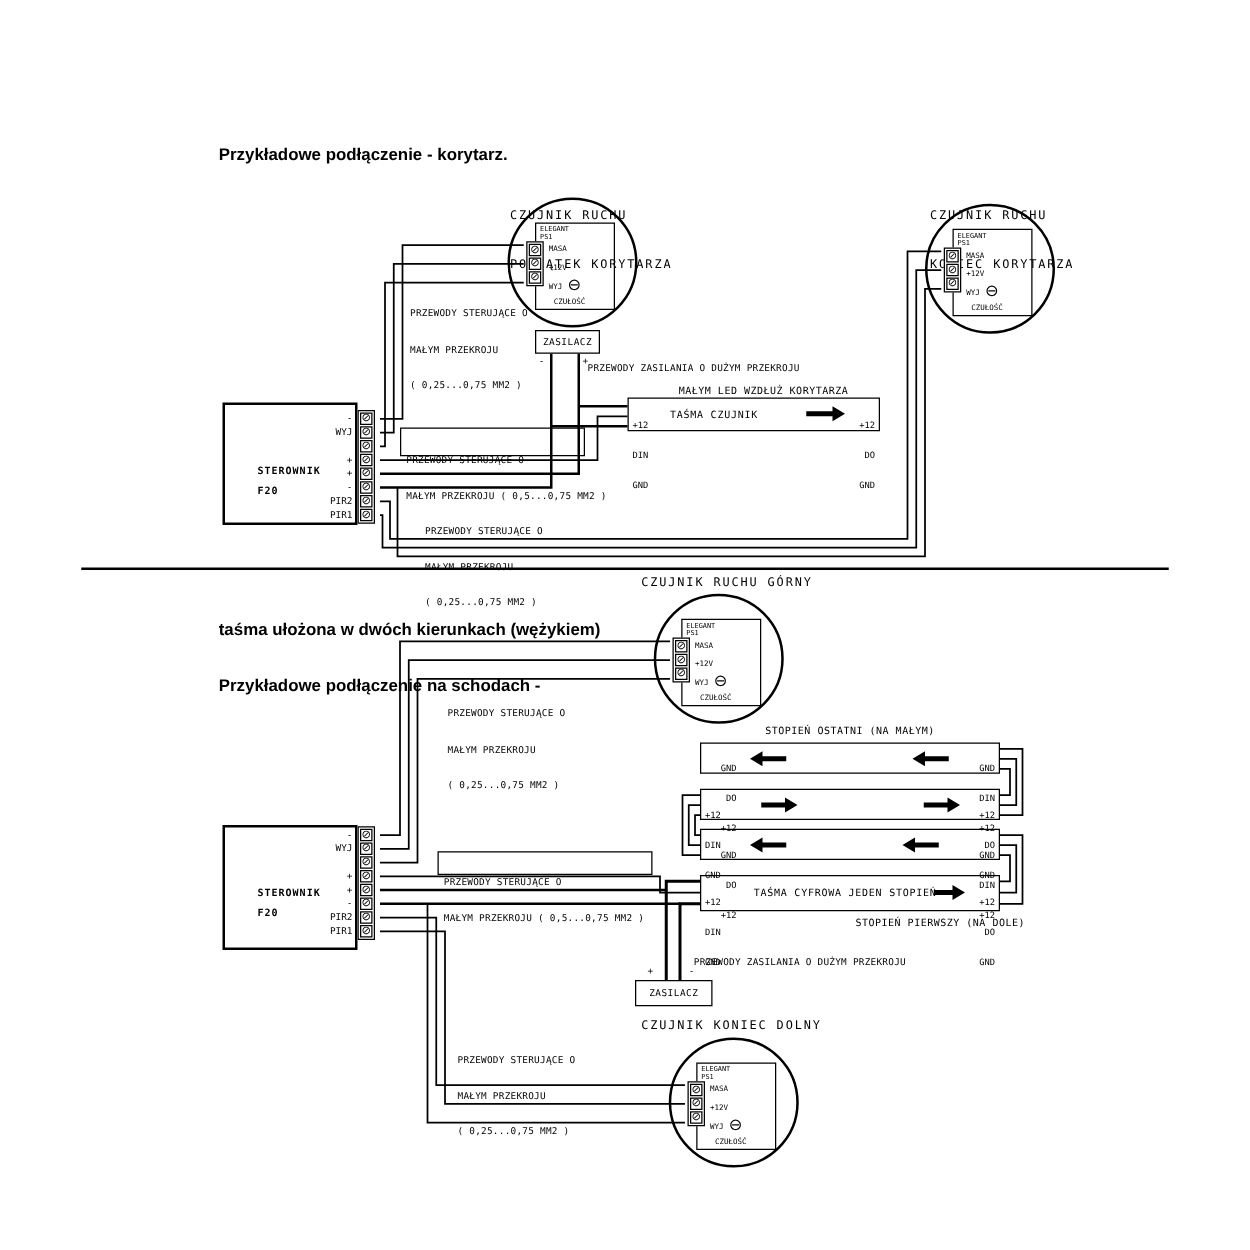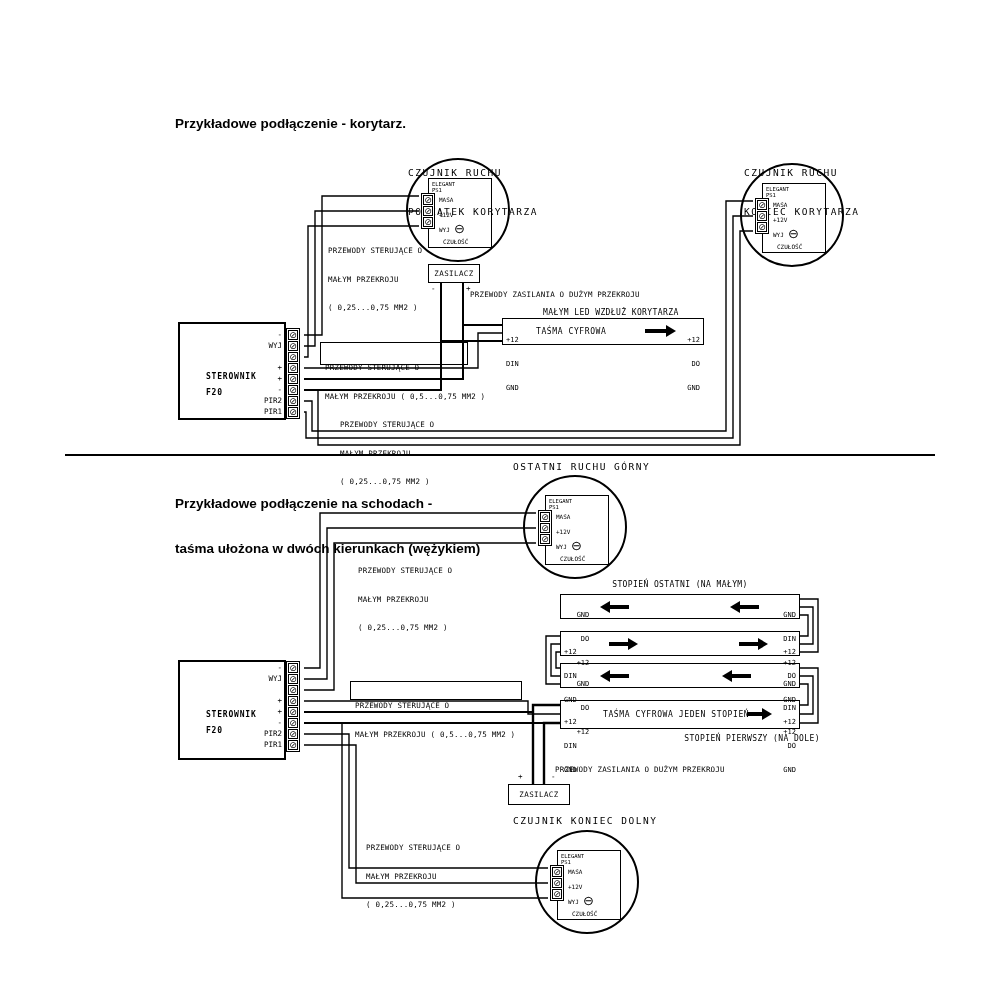--- a/index.html
+++ b/index.html
@@ -149,21 +149,21 @@
   <div class="abs lbl" style="left:466px;top:284px">+</div>
   <div class="abs lbl" style="left:470px;top:290px">PRZEWODY ZASILANIA O DUŻYM PRZEKROJU</div>
 
   <div class="abs striplabel" style="left:543px;top:308px">MAŁYM LED WZDŁUŻ KORYTARZA</div>
   <div class="abs box15" style="left:502px;top:318px;width:202px;height:27px">
     <div class="abs stack" style="left:3px;top:1px">
       <div>+12</div>
       <div>DIN</div>
       <div>GND</div>
     </div>
-    <div class="abs stripname" style="left:33px;top:8px">TAŚMA CYFROWA</div>
+    <div class="abs stripname" style="left:33px;top:8px">TAŚMA CZUJNIK</div>
     <div class="abs arrR" style="left:142px;top:10px;width:22px"></div>
     <div class="abs stack" style="right:3px;top:1px;text-align:right">
       <div>+12</div>
       <div>DO</div>
       <div>GND</div>
     </div>
   </div>
 
   <div class="abs box2" style="left:178px;top:322px;width:108px;height:98px">
     <div class="abs cname" style="left:26px;top:48px">STEROWNIK</div>
@@ -195,25 +195,25 @@
     </div>
   </div>
 
   <div class="abs lbl" style="left:340px;top:401px">
     <div>PRZEWODY STERUJĄCE O</div>
     <div>MAŁYM PRZEKROJU</div>
     <div>( 0,25...0,75 MM2 )</div>
   </div>
 
   <div class="abs title" style="left:175px;top:466px">
+    <div>taśma ułożona w dwóch kierunkach (wężykiem)</div>
     <div>Przykładowe podłączenie na schodach -</div>
-    <div>taśma ułożona w dwóch kierunkach (wężykiem)</div>
-  </div>
-
-  <div class="abs slbl" style="left:513px;top:460px">OSTATNI RUCHU GÓRNY</div>
+  </div>
+
+  <div class="abs slbl" style="left:513px;top:460px">CZUJNIK RUCHU GÓRNY</div>
   <div class="abs circle" style="left:523px;top:475px;width:104px;height:104px">
     <div class="abs box15" style="left:20px;top:18px;width:64px;height:70px">
       <div class="abs tinybrand" style="left:3px;top:2px">ELEGANT</div>
       <div class="abs tinybrand" style="left:3px;top:8px">PS1</div>
       <div class="abs screwstrip" style="left:-8px;top:14px">
         <div class="screw"></div>
         <div class="screw"></div>
         <div class="screw"></div>
       </div>
       <div class="abs term6" style="left:10px;top:17px">MASA</div>

